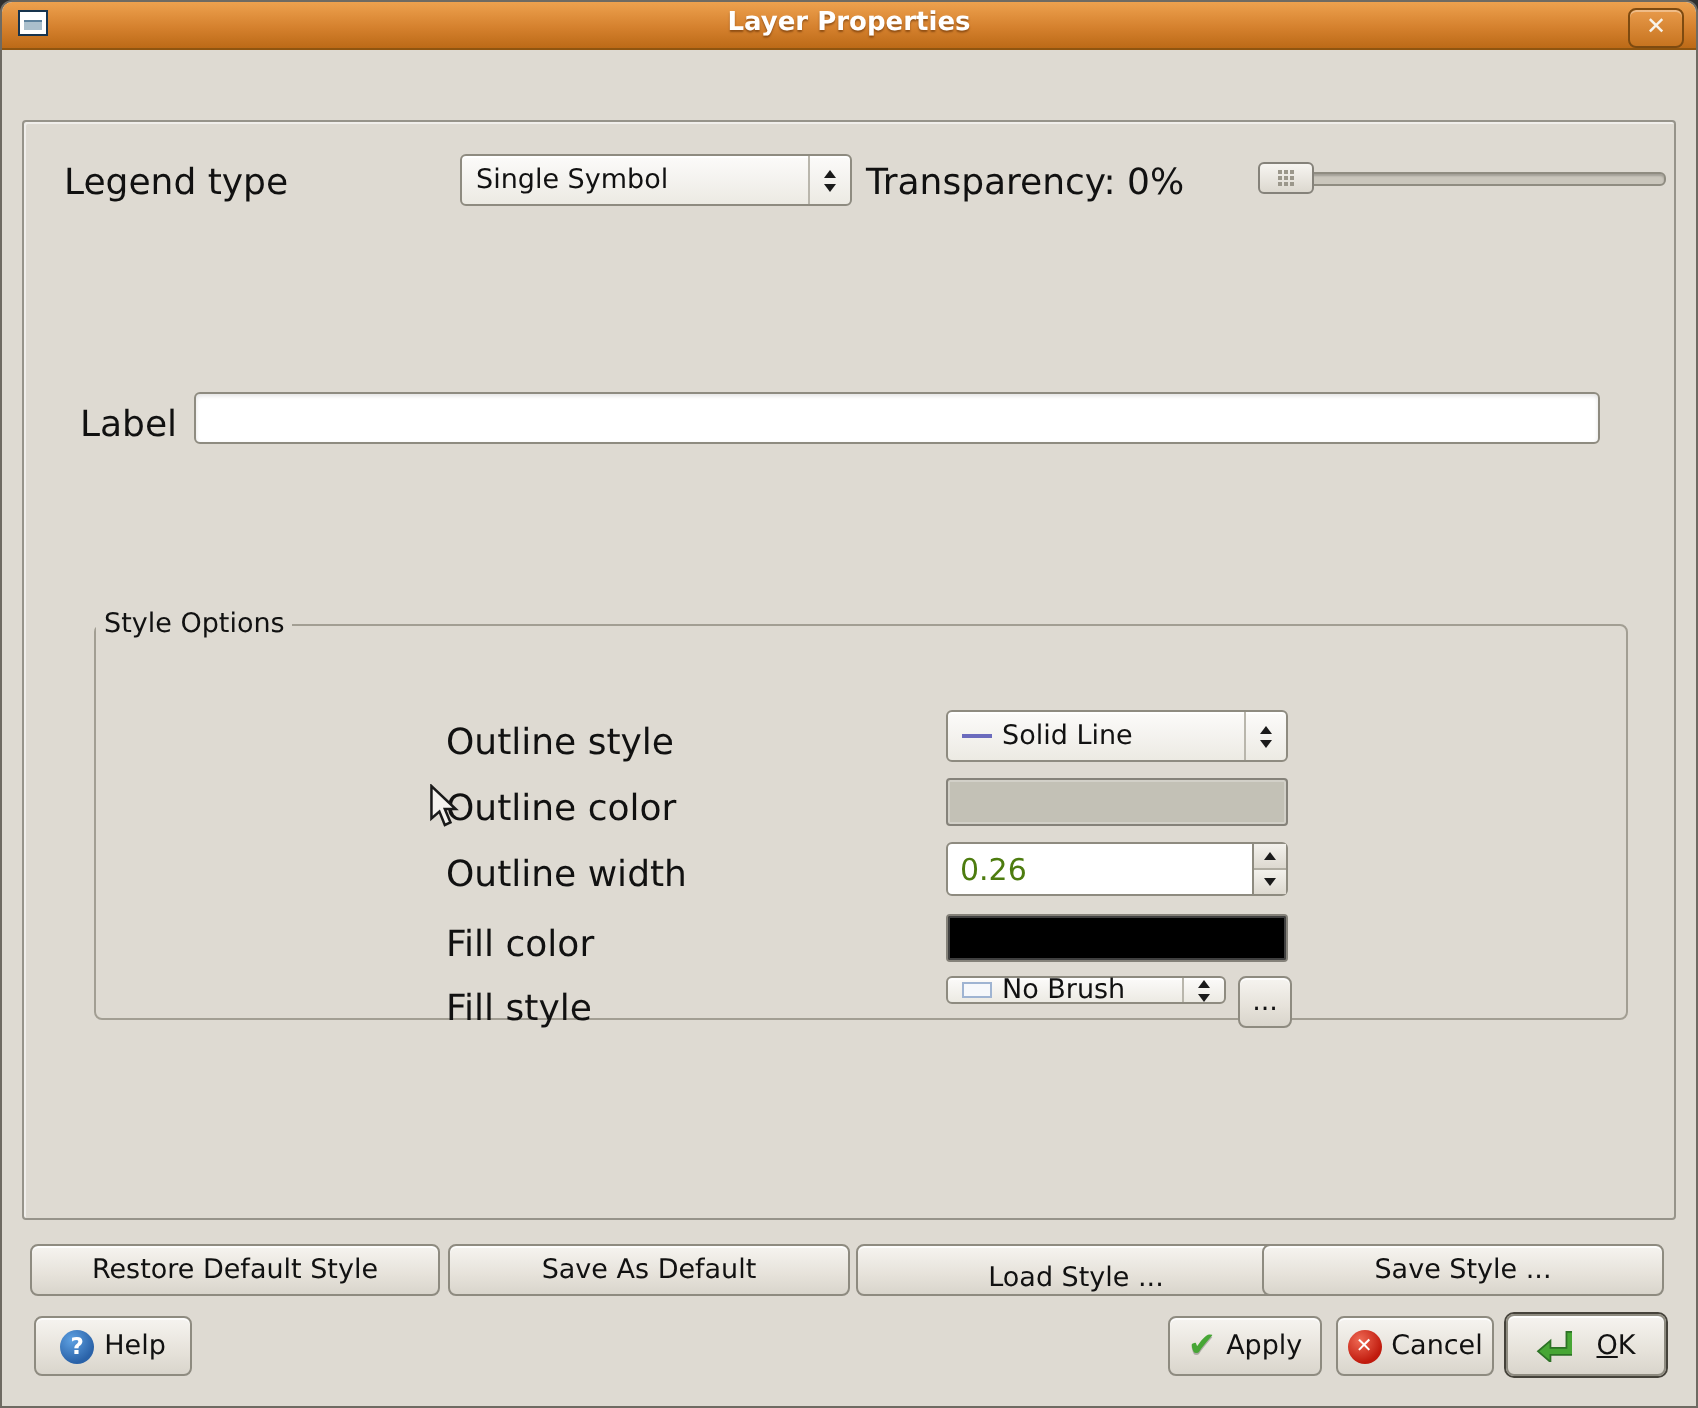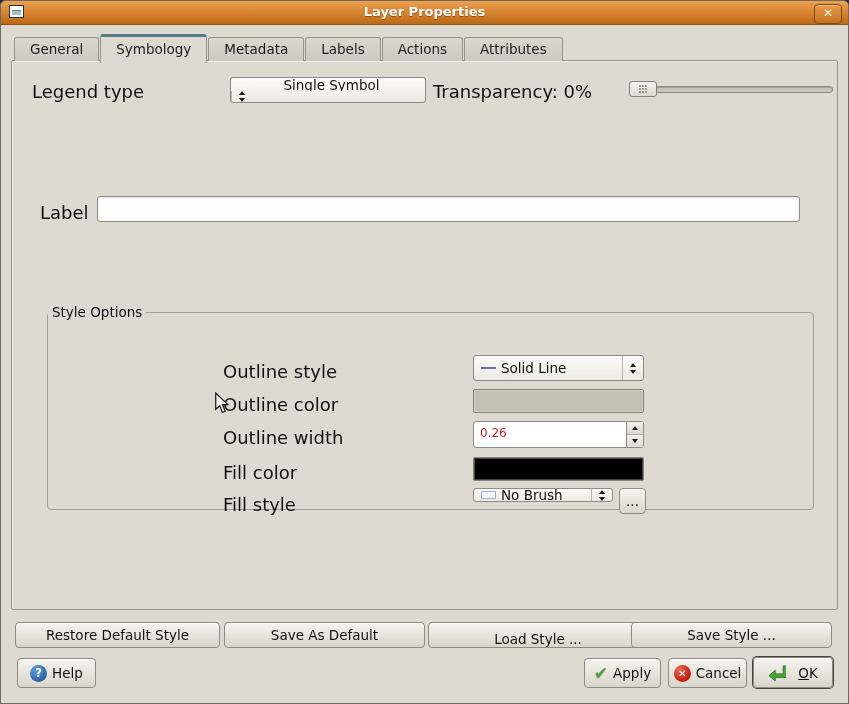--- a/index.html
+++ b/index.html
@@ -37,21 +37,21 @@
        display:flex;align-items:center;justify-content:center;gap:5px;cursor:pointer;white-space:nowrap;}
   .combo{position:absolute;box-sizing:border-box;border:1px solid #8e8b80;border-radius:3px;
        background:linear-gradient(#fcfbfa,#eceae3);box-shadow:inset 0 1px 0 rgba(255,255,255,.9);
        display:flex;align-items:center;font-size:13.5px;color:#111;cursor:pointer;}
   .combo .txt{flex:1;padding-left:7px;display:flex;align-items:center;gap:5px;overflow:hidden;}
   .combo .arrows{width:20px;align-self:stretch;border-left:1px solid #b9b6ac;
        display:flex;flex-direction:column;align-items:center;justify-content:center;gap:3px;}
   .tri-up{width:0;height:0;border-left:3.5px solid transparent;border-right:3.5px solid transparent;border-bottom:4.5px solid #1a1a1a;}
   .tri-down{width:0;height:0;border-left:3.5px solid transparent;border-right:3.5px solid transparent;border-top:4.5px solid #1a1a1a;}
   .spin{position:absolute;box-sizing:border-box;border:1px solid #8e8b80;border-radius:3px;
-       background:#fff;display:flex;font-size:12px;color:#b91c1c;}
+       background:#fff;display:flex;font-size:15px;color:#4d7c0f;}
   .spin .val{flex:1;padding:4px 0 0 6px;}
   .spin .updown{width:16px;display:flex;flex-direction:column;border-left:1px solid #8e8b80;}
   .spin .updown span{flex:1;display:flex;align-items:center;justify-content:center;
        background:linear-gradient(#f3f1ec,#ddd9d0);cursor:pointer;}
   .spin .updown span:first-child{border-bottom:1px solid #b0ad a2;border-bottom:1px solid #b0ada2;}
   .swatch{position:absolute;box-sizing:border-box;border:1px solid #85827a;border-radius:2px;
        box-shadow:inset 0 0 0 1px rgba(255,255,255,.25);cursor:pointer;}
   
   .slider-groove{position:absolute;height:5px;background:#cac6bc;border:1px solid #8f8c81;
        border-radius:3px;box-shadow:inset 0 1px 1px rgba(0,0,0,.2);}
@@ -89,34 +89,26 @@
   <div class="titlebar">
     <div class="win-icon">
         <i></i>
       </div>
     <div class="title">Layer Properties</div>
     <div class="close-btn">
       <span>✕</span>
     </div>
   </div>
 
-  <div class="tabbar">
-    <div class="tab"><span>General</span></div>
-    <div class="tab active"><span>Symbology</span></div>
-    <div class="tab"><span>Metadata</span></div>
-    <div class="tab"><span>Labels</span></div>
-    <div class="tab"><span>Actions</span></div>
-    <div class="tab"><span>Attributes</span></div>
-  </div>
 
   <div class="panel">
 
     <div class="lbl" style="left:20px;top:20px;">Legend type</div>
 
-    <div class="combo" style="left:218px;top:16px;width:196px;height:26px;flex-direction:column;">
+    <div class="combo" style="left:218px;top:16px;width:196px;height:26px;">
       <span class="txt">Single Symbol</span>
       <span class="arrows">
           <i class="tri-up"></i>
           <i class="tri-down"></i>
         </span>
     </div>
 
     <div class="lbl" style="left:421px;top:20px;">Transparency: 0%</div>
 
     <div class="slider-groove" style="left:630px;top:25px;width:189px;"></div>

